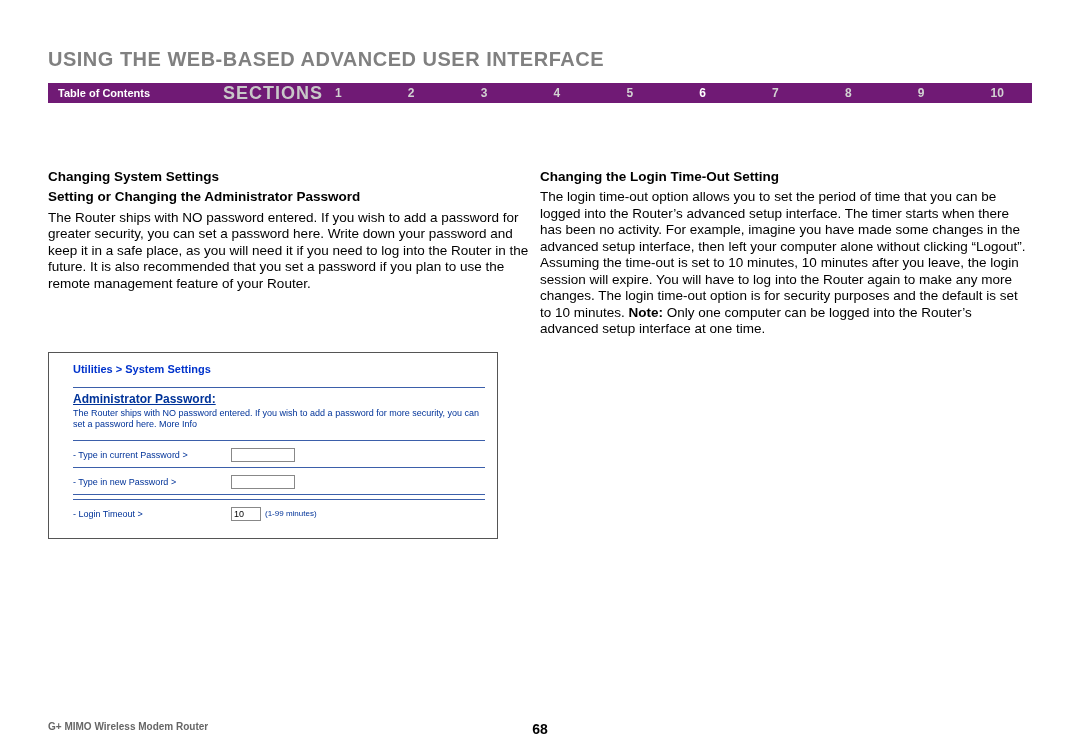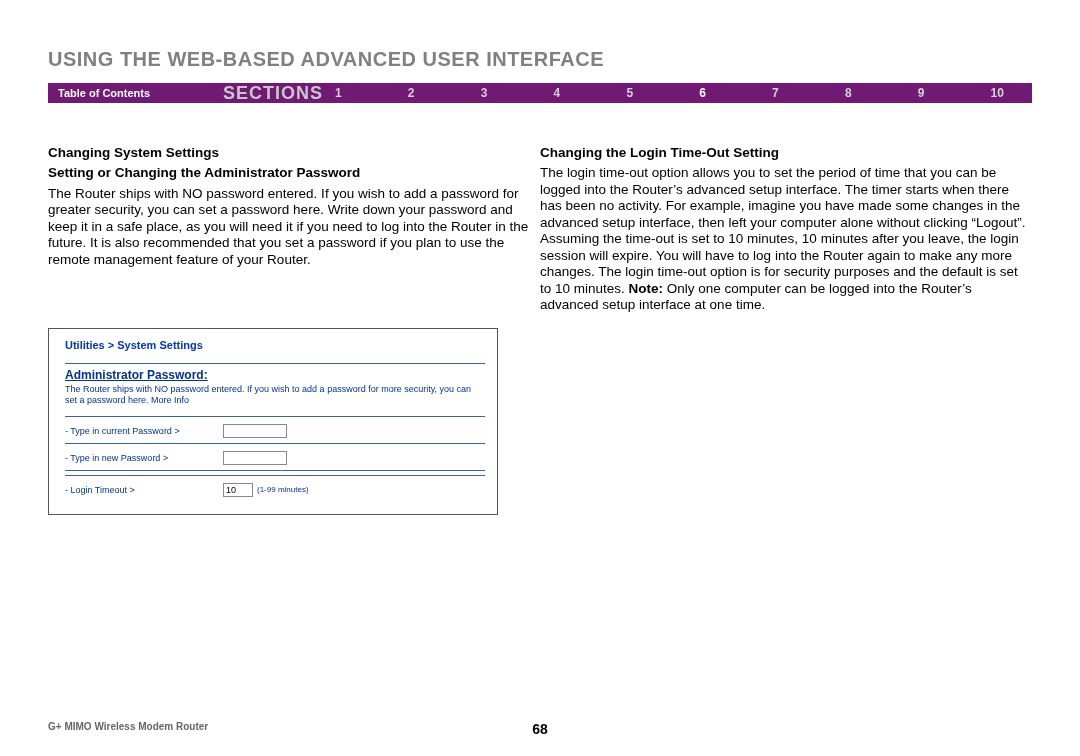--- a/index.html
+++ b/index.html
@@ -50,21 +50,21 @@
     font-size: 12px;
   }
   .nav-nums span {
     color: #d2d2d2;
   }
   .nav-nums span.active {
     color: #fff;
   }
   .columns {
     display: flex;
-    margin-top: 42px;
+    margin-top: 66px;
   }
   .col {
     flex: 1;
     font-size: 13.5px;
     line-height: 1.22;
   }
   .h {
     font-weight: bold;
     margin-bottom: 4px;
   }
@@ -72,21 +72,21 @@
     margin-bottom: 20px;
   }
   .bold-inline {
     font-weight: bold;
   }
 
   .panel {
     margin-top: 60px;
     border: 1px solid #555;
     width: 450px;
-    padding: 10px 12px 14px 16px;
+    padding: 10px 12px 14px 24px;
     font-family: Arial, sans-serif;
     font-size: 9px;
     color: #003399;
     box-sizing: border-box;
   }
   .panel-title {
     color: #0033cc;
     font-weight: bold;
     font-size: 11px;
     margin-bottom: 10px;

